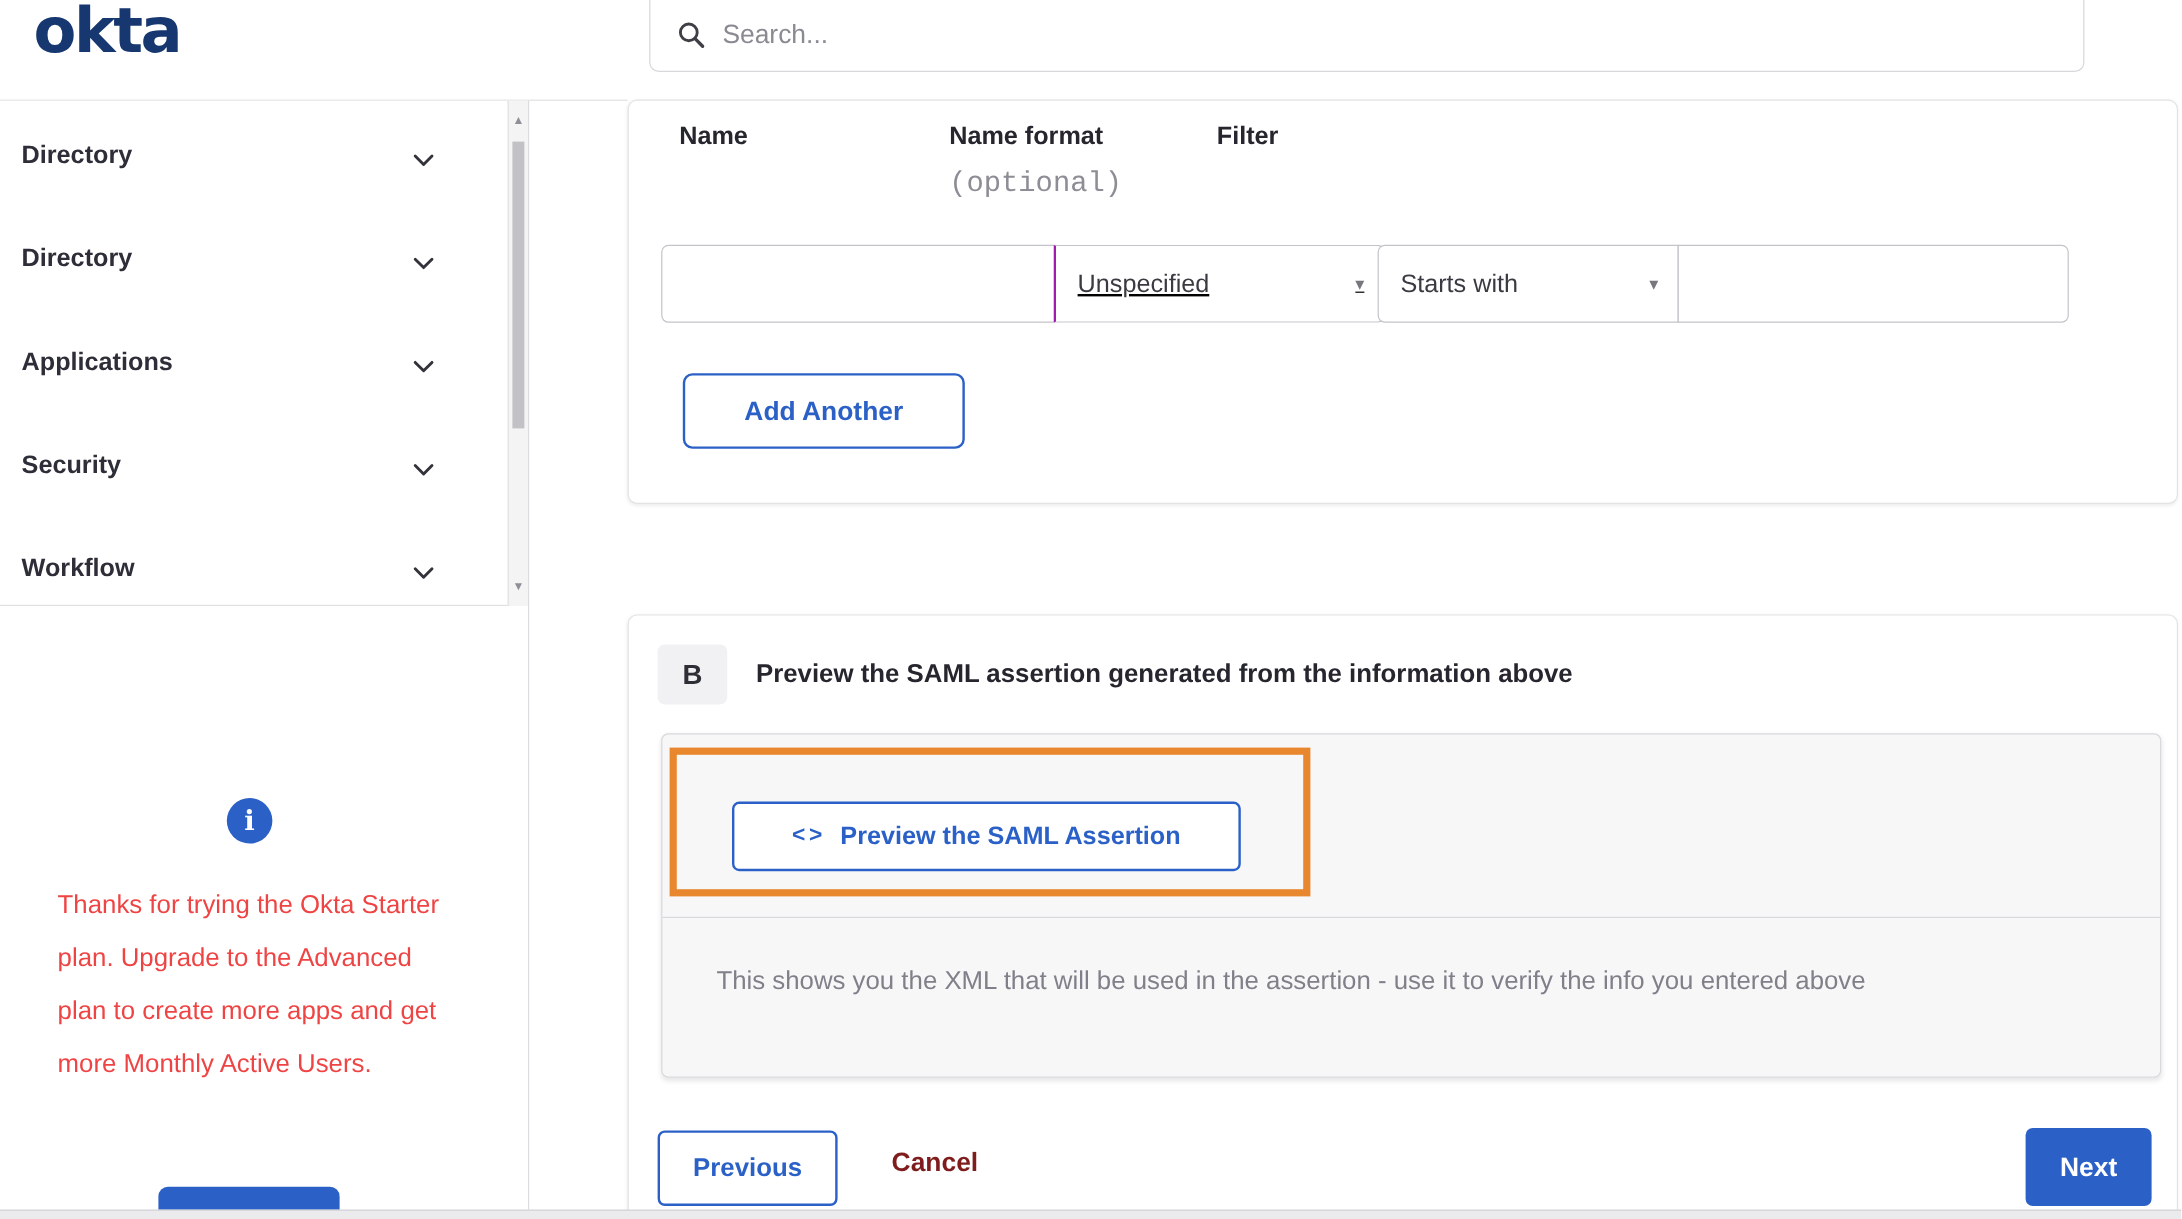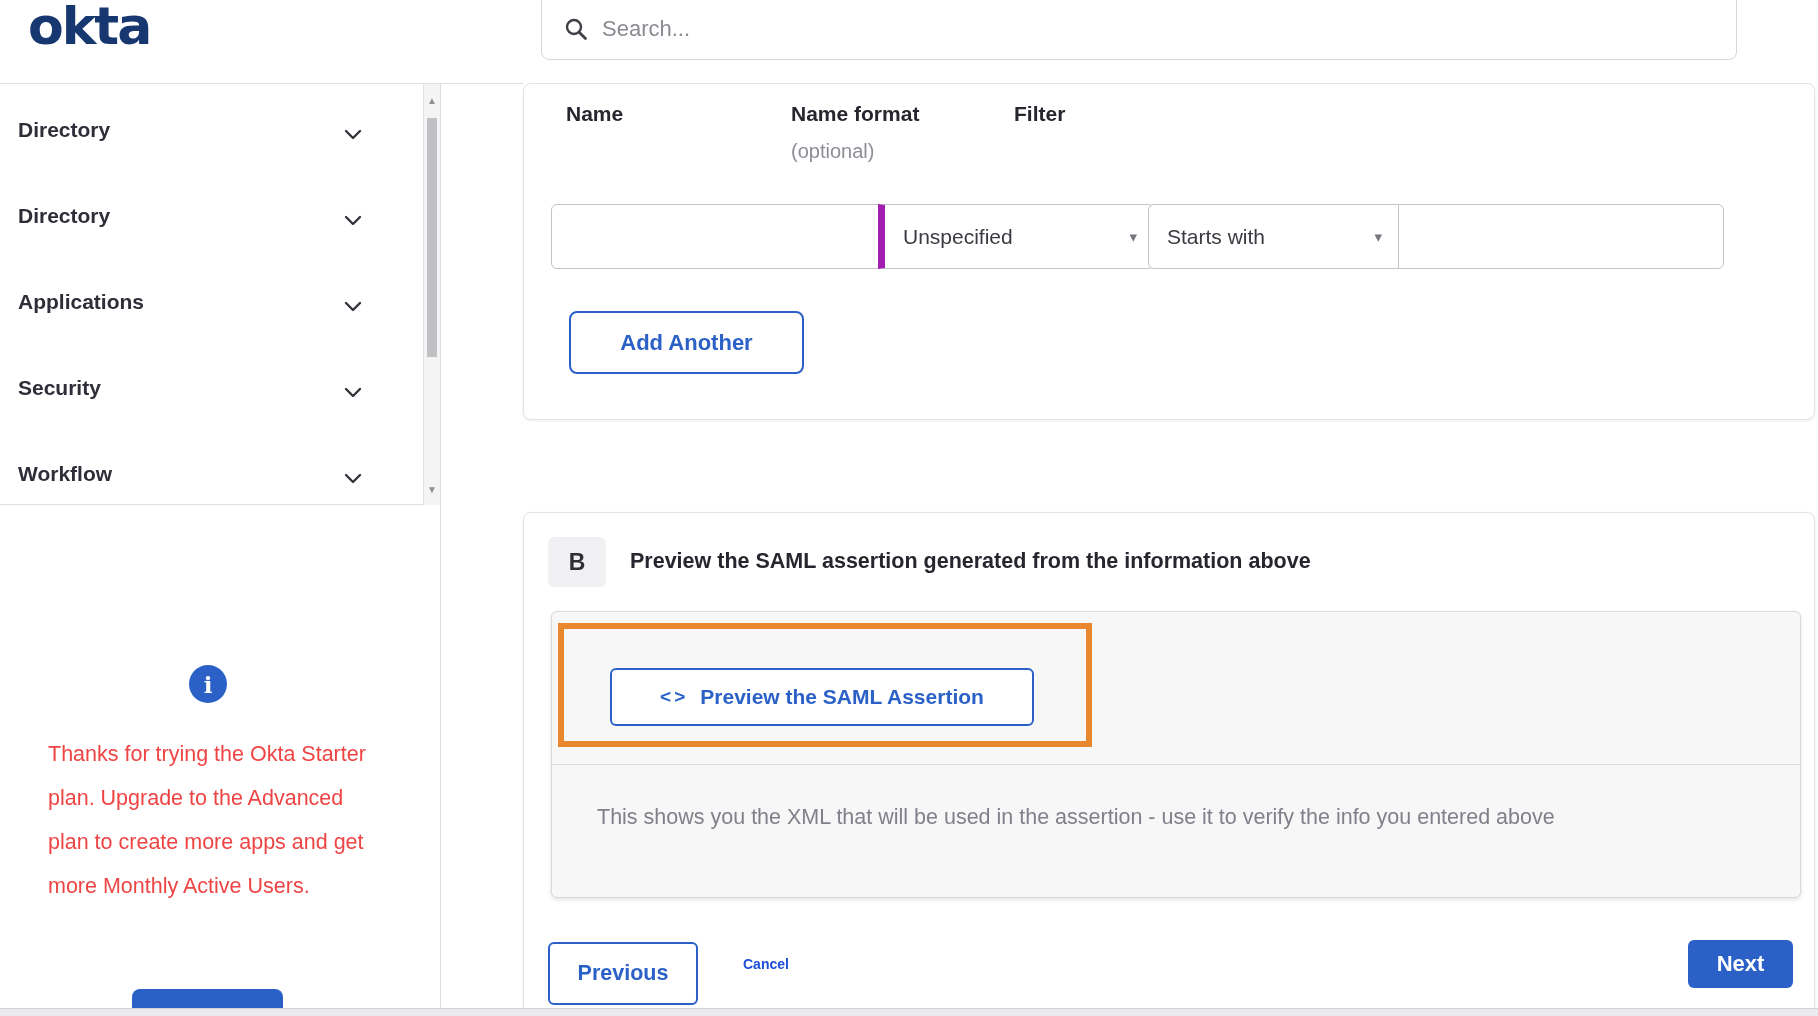--- a/index.html
+++ b/index.html
@@ -46,27 +46,27 @@
   .upgrade-btn { position:absolute; left:132px; top:905px; width:151px; height:64px;
                  background:#2b61c7; border:none; border-radius:8px; color:#fff;
                  font-size:21.5px; font-weight:bold; cursor:pointer; font-family:"Liberation Sans", sans-serif; }
 
   
   .card { position:absolute; background:#fff; border:1px solid #e3e3e6; border-radius:8px;
           box-shadow:0 1px 3px rgba(0,0,0,.07); }
   .card1 { left:523px; top:83px; width:1292px; height:337px; }
   .col-label { position:absolute; top:18px; font-size:21px; font-weight:bold; color:#26262e; }
   .col-name { left:42px; } .col-format { left:267px; } .col-filter { left:490px; }
-  .col-hint { position:absolute; left:267px; top:56px; font-size:20px; color:#8d8d96; }
+  .col-hint { position:absolute; left:267px; top:56px; font-size:24px; color:#8d8d96;font-family:Liberation Mono, monospace; }
 
   .fld { position:absolute; top:120px; height:65px; background:#fff; border:1px solid #c3c3ca; }
   .txt-input { outline:none; font-size:21px; color:#3a3a42; padding:0 16px;
                font-family:"Liberation Sans", sans-serif; }
   .fld.in1 { left:27px;  width:328px; border-radius:6px 0 0 6px; }
-  .fld.sel1 { left:354px; width:276px; border-radius:0 6px 6px 0; border-left:7px solid #a21caf; }
+  .fld.sel1 { left:354px; width:276px; border-radius:0 6px 6px 0; border-left:2px solid #a21caf;text-decoration:underline; }
   .fld.sel2 { left:624px; width:251px; border-radius:6px 0 0 6px; }
   .fld.in2 { left:874px; width:326px; border-radius:0 6px 6px 0; border-left:1px solid #c3c3ca; }
   .select { display:flex; align-items:center; justify-content:space-between;
             padding:0 16px 0 18px; cursor:pointer; }
   .select .val { font-size:21px; color:#3a3a42; }
   .select .arrow { font-size:15px; color:#77777e; }
 
   .add-another { position:absolute; left:45px; top:227px; width:235px; height:63px;
                  background:#fff; border:2px solid #2b61c7; border-radius:8px;
                  color:#2b61c7; font-size:22px; font-weight:bold; cursor:pointer;
@@ -90,23 +90,23 @@
                  color:#2b61c7; font-size:21px; font-weight:bold; cursor:pointer;
                  display:flex; align-items:center; justify-content:center; gap:12px;
                  font-family:"Liberation Sans", sans-serif; }
   .preview-btn .code { font-size:19px; letter-spacing:3px; font-weight:bold; }
   .preview-hint { position:absolute; left:45px; top:193px; width:1170px; font-size:21.5px; color:#80808a; }
 
   
   .prev-btn { position:absolute; left:548px; top:942px; width:150px; height:63px; background:#fff;
               border:2px solid #2b61c7; border-radius:6px; color:#2b61c7; font-size:21.5px;
               font-weight:bold; cursor:pointer; font-family:"Liberation Sans", sans-serif; }
-  .cancel-link { position:absolute; left:743px; top:956px; font-size:14px; font-weight:bold;
-                 color:#1d4ed8; cursor:pointer; }
-  .next-btn { position:absolute; left:1688px; top:940px; width:105px; height:48px; background:#2b61c7;
+  .cancel-link { position:absolute; left:743px; top:956px; font-size:22px; font-weight:bold;
+                 color:#7f1d1d; cursor:pointer; }
+  .next-btn { position:absolute; left:1688px; top:940px; width:105px; height:65px; background:#2b61c7;
               border:none; border-radius:6px; color:#fff; font-size:22px; font-weight:bold;
               cursor:pointer; font-family:"Liberation Sans", sans-serif; }
 
   .bottom-strip { position:absolute; left:0; top:1008px; width:1818px; height:8px;
                   background:#ebebee; border-top:1px solid #d3d3d8; }
 </style>
 </head>
 <body>
 
 <div class="app">

